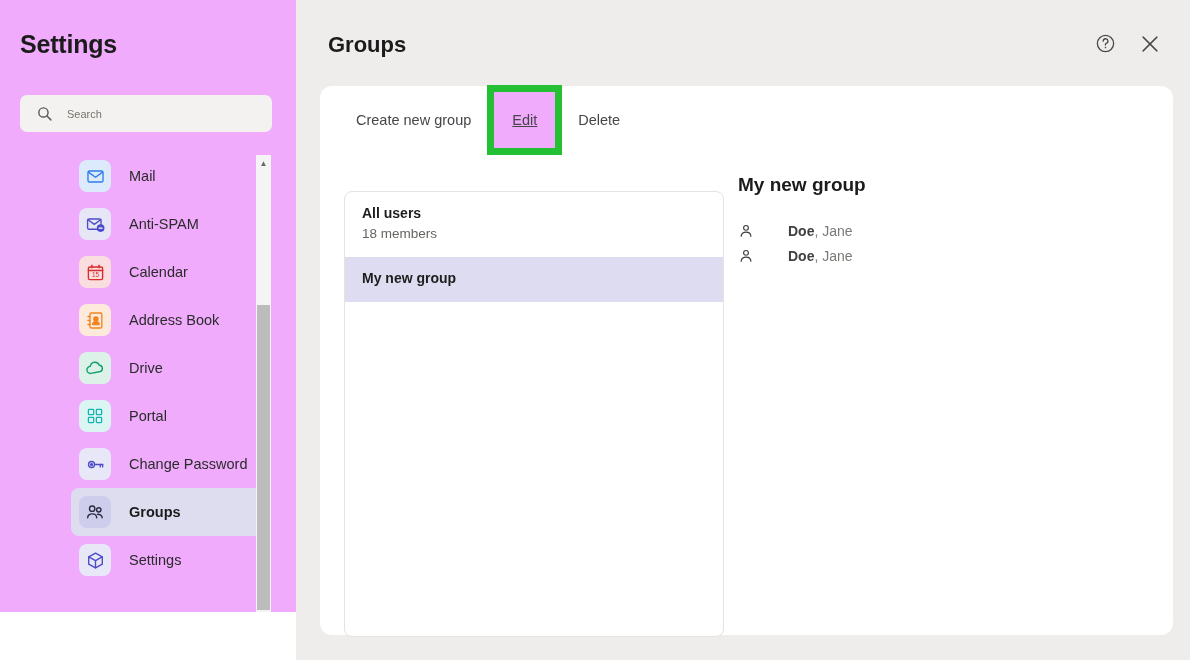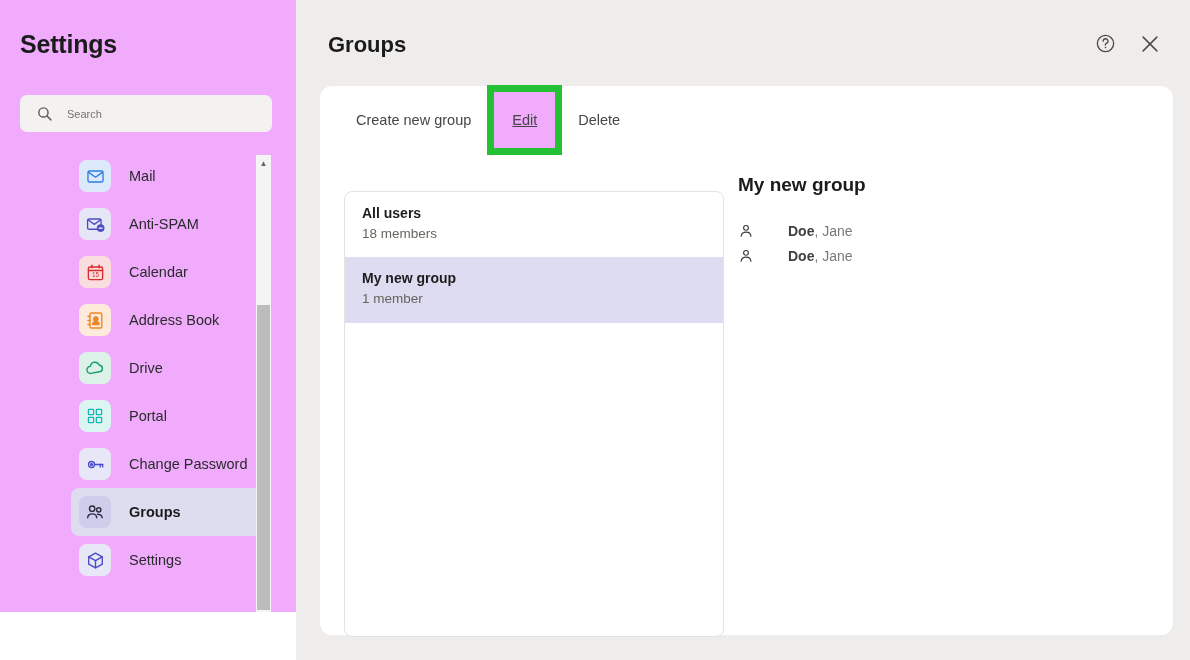--- a/index.html
+++ b/index.html
@@ -398,21 +398,20 @@
           <span class="tab">Delete</span>
         </div>
 
       <div class="group-list" id="group-list">
           <div class="group-row">
             <div class="group-name">All users</div>
             <div class="group-meta">18 members</div>
           </div>
           <div class="group-row selected">
             <div class="group-name">My new group</div>
-            <div class="group-meta">1 member</div>
           </div>
         </div>
 
       <div class="detail">
         <div class="detail-title">My new group</div>
         <div id="member-list">
             <div class="member-row">
               <span class="member-icon"><svg viewBox="0 0 24 24" width="16" height="16" fill="none" stroke="#3a3a38" stroke-width="1.7" stroke-linecap="round">
                   <circle cx="12" cy="7.3" r="3.6"></circle>
                   <path d="M4.7 20c0-4 3.3-6.3 7.3-6.3s7.3 2.3 7.3 6.3"></path>

